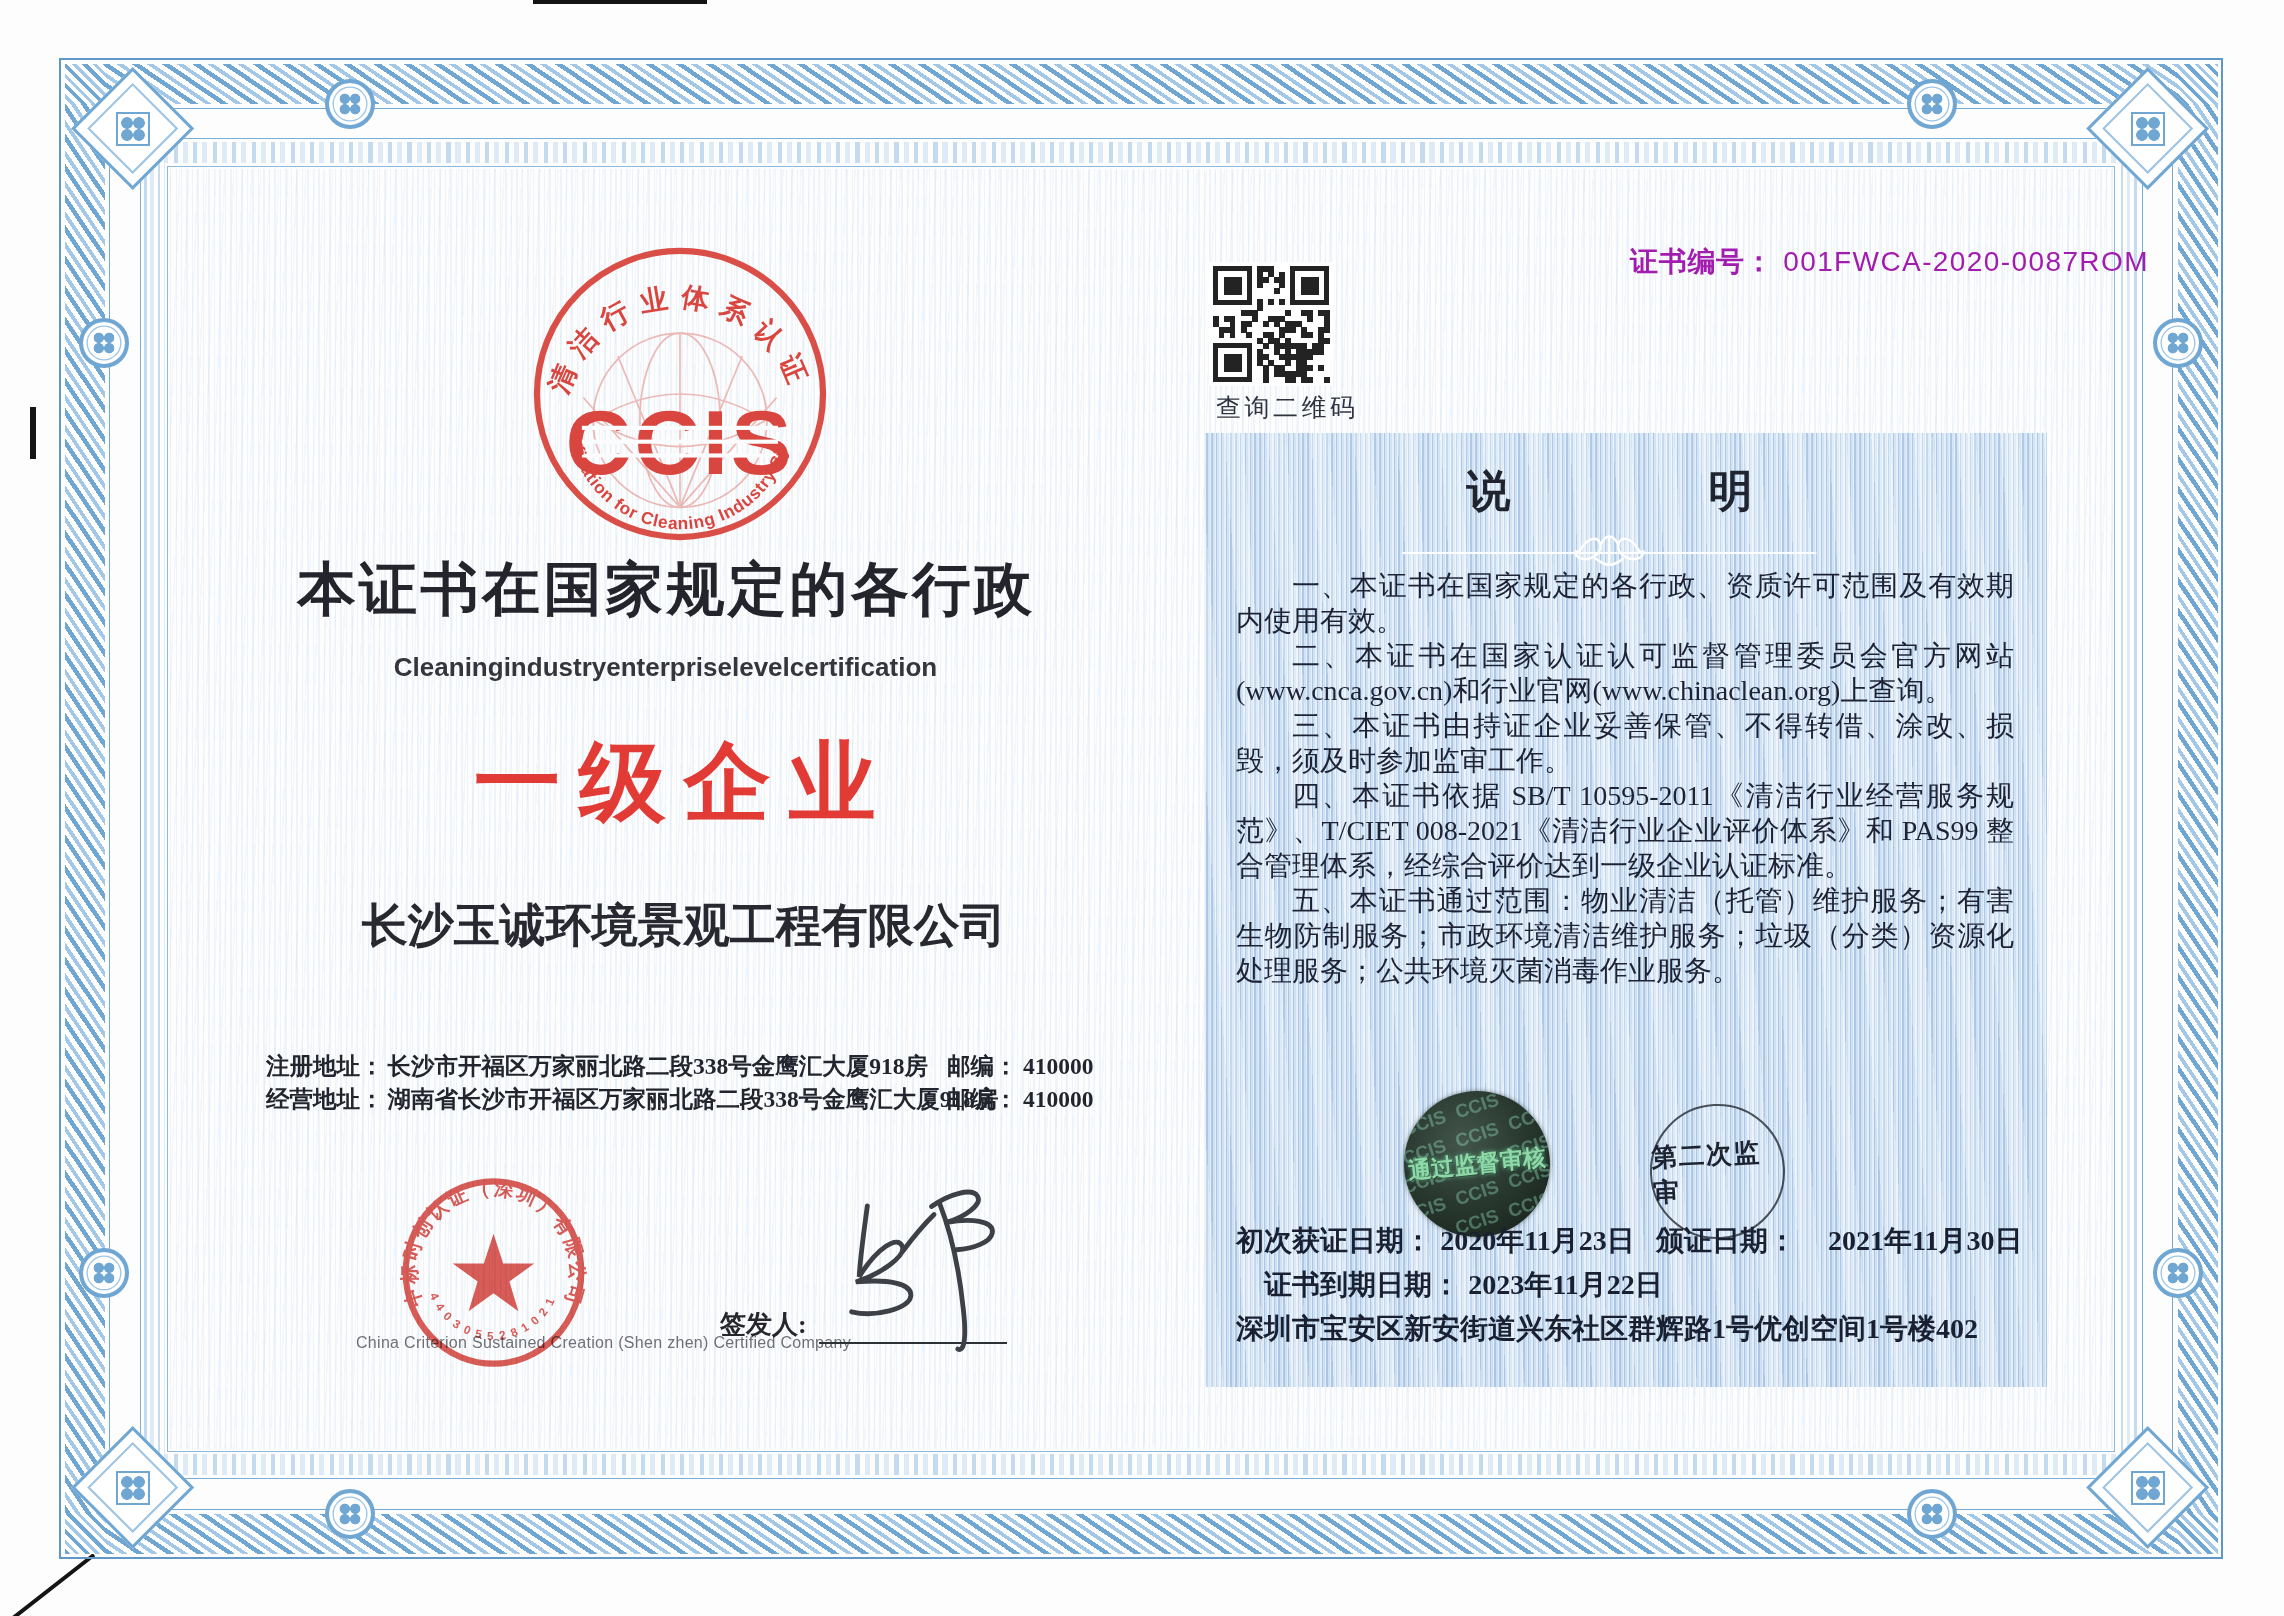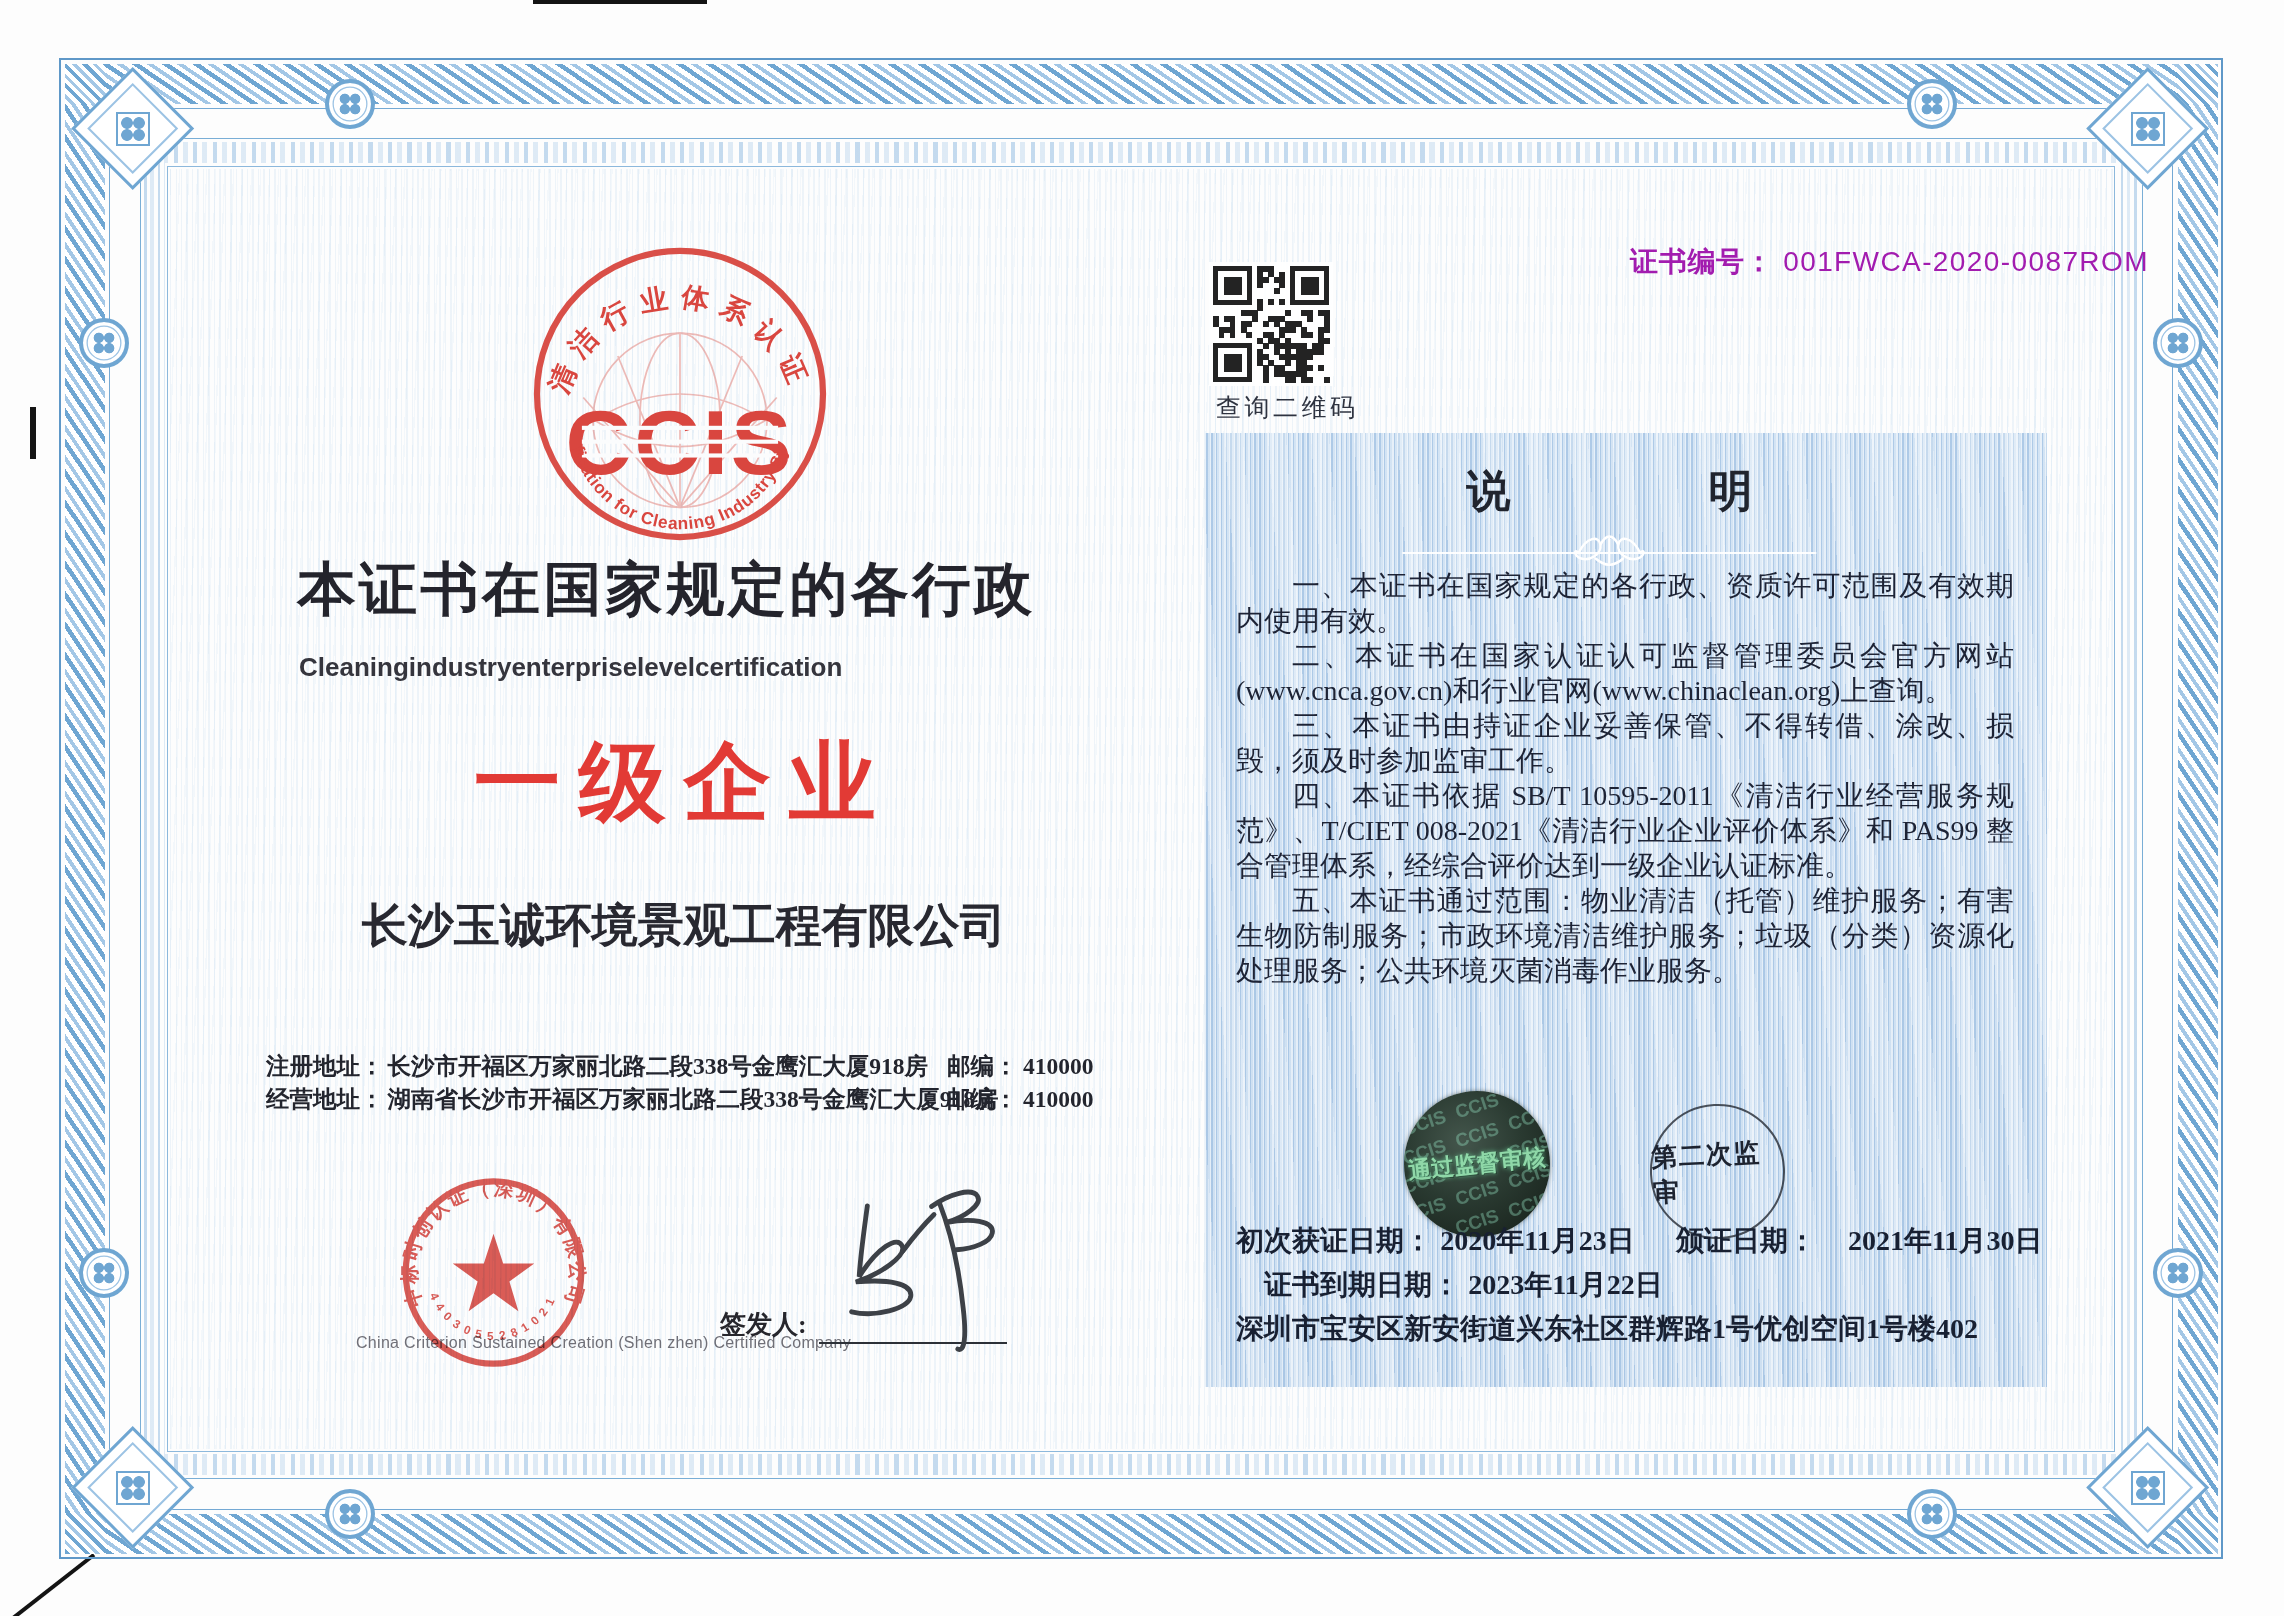--- a/index.html
+++ b/index.html
@@ -58,21 +58,21 @@
   .qr-f.tl { left:0; top:0; } .qr-f.tr { right:0; top:0; } .qr-f.bl { left:0; bottom:0; }
   .qr-caption { position:absolute; left:1216px; top:391px; font-size:25px; letter-spacing:3.5px; color:#2e3340; font-weight:500; }
 
   
   .logo { position:absolute; left:528px; top:242px; width:304px; height:304px; }
 
   
   .title-cn { position:absolute; left:176px; top:551px; width:981px; text-align:center;
     font-family:"Liberation Sans","DejaVu Sans",sans-serif; font-weight:700; font-size:58px;
     letter-spacing:3.5px; color:#24242c; white-space:nowrap; }
-  .title-en { position:absolute; left:299px; top:652px; width:733px; display:flex; justify-content:flex-start;
+  .title-en { position:absolute; left:299px; top:652px; width:733px; display:flex; justify-content:center;
     font-family:"Liberation Sans","DejaVu Sans",sans-serif; font-weight:600; font-size:26px; color:#35353d; }
   .level { position:absolute; left:176px; top:724px; width:981px; text-align:center; transform:translateX(17.3px);
     font-family:"Liberation Sans","DejaVu Sans",sans-serif; font-weight:700; font-size:87px;
     letter-spacing:18px; color:#e23a35; white-space:nowrap; }
   .company { position:absolute; left:176px; top:895px; width:981px; text-align:center; transform:translateX(17.3px);
     font-weight:600; font-size:46px; letter-spacing:0px; color:#282830; white-space:nowrap; }
 
   
   .addr-block { position:absolute; left:266px; top:1050px; width:909px; }
   .addr-row { position:relative; height:33px; font-size:23.5px; white-space:nowrap; }
@@ -116,21 +116,21 @@
     text-align:center; font-size:23px; font-weight:700; color:#8fd8a8; text-shadow:0 0 5.5px rgba(120,230,170,.8), 0.7px 0.7px 0 #0c120e; }
 
   
   .audit-stamp { position:absolute; left:445px; top:671px; width:135px; height:135px; border-radius:50%;
     border:2.8px solid rgba(32,37,46,.78); display:flex; align-items:center; justify-content:center;
     transform:rotate(-3deg); font-size:26px; font-weight:600; color:#1d2330; letter-spacing:1.4px; }
 
   
   .dates-row { position:absolute; left:31px; right:28px; display:flex; font-size:28px; font-weight:600; color:#18203244; color:#182032; white-space:nowrap; }
   .dates-row .item { display:flex; gap:8.3px; }
-  .row-1 { top:789px; } .row-1 .item2 { position:absolute; left:440px;gap:32px; }
+  .row-1 { top:789px; } .row-1 .item2 { position:absolute; left:420px;gap:32px; }
   .row-2 { top:833px;margin-left:28px; }
   .row-3 { top:877px; font-weight:600; }
 
   svg text { font-family:"Liberation Serif","DejaVu Serif",serif; }
   svg .latin { font-family:"Liberation Sans","DejaVu Sans",sans-serif; }
 </style>
 </head>
 <body>
 
 <div class="page">

